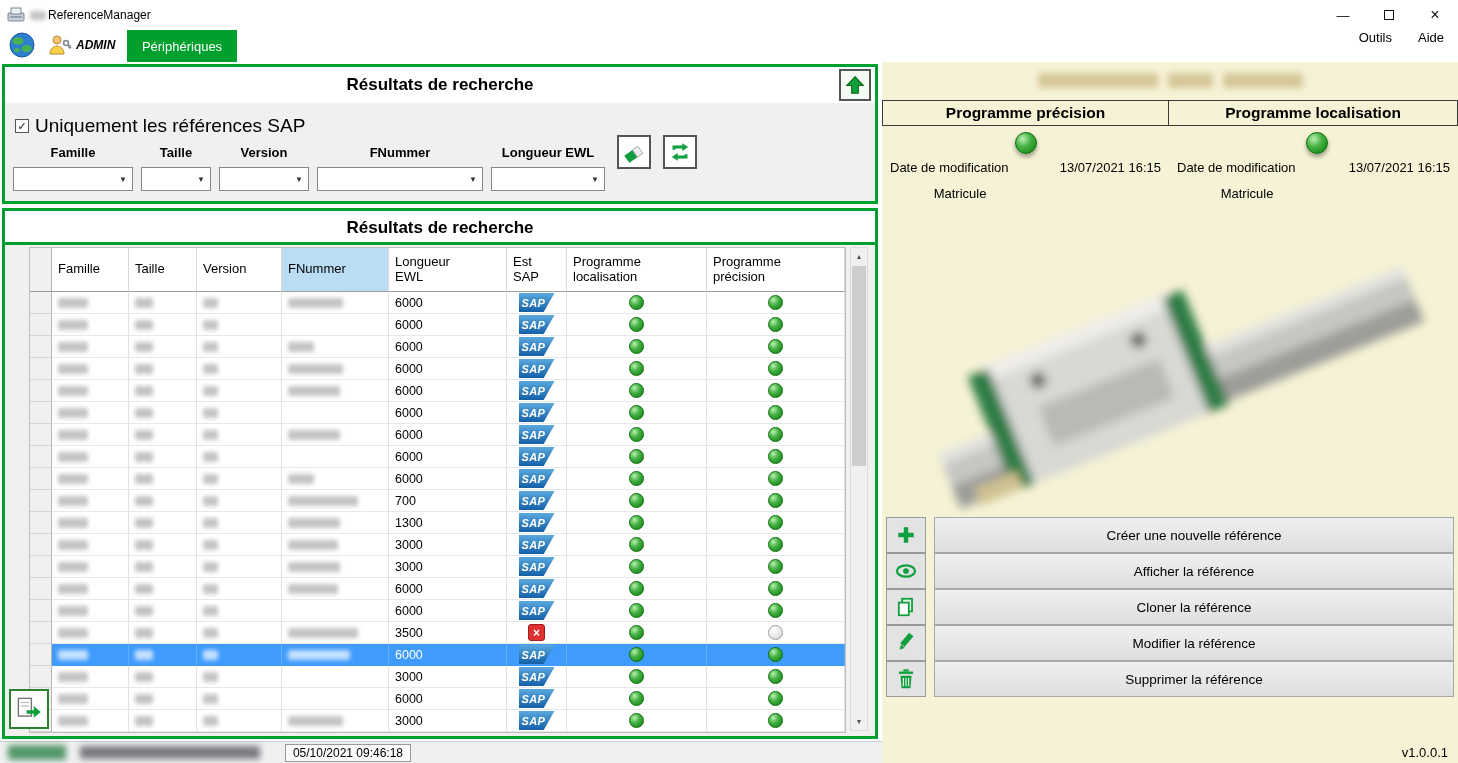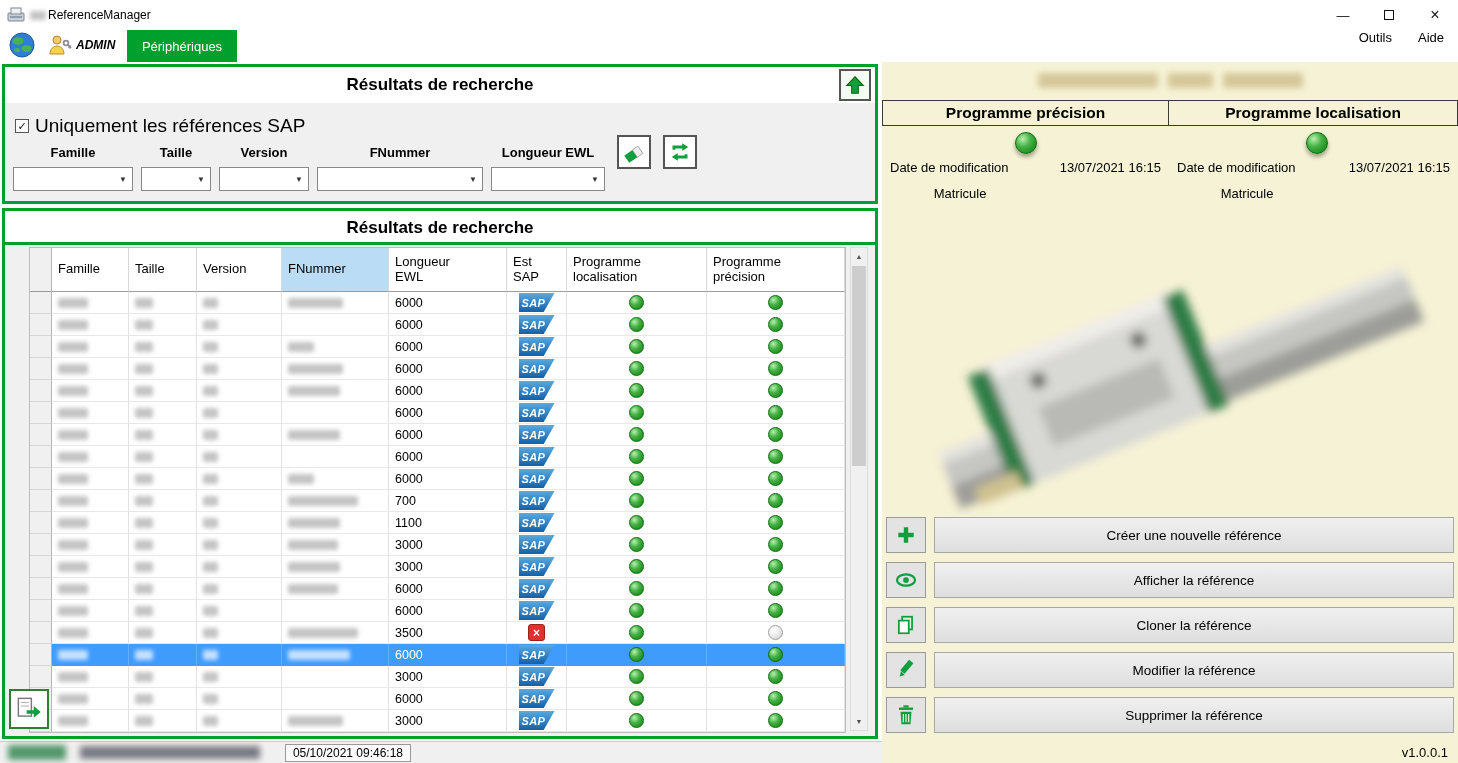--- a/index.html
+++ b/index.html
@@ -116,21 +116,21 @@
     border:1px solid #0a6d0a; box-shadow:0 3px 4px rgba(0,0,0,.35); }
   .bd-left { left:133px; } .bd-right { left:424px; }
   .date-row { position:absolute; top:96px; height:18px; display:flex;
     justify-content:space-between; padding:0 8px; font-size:13px; align-items:center; }
   .dr-left { left:0; width:287px; } .dr-right { left:287px; width:289px; }
   .matricule { position:absolute; top:124px; width:120px; text-align:center; font-size:13px; }
   .mt-left { left:18px; } .mt-right { left:305px; }
   .product { position:absolute; top:148px; left:0; width:576px; height:305px; }
 
   .actions { position:absolute; top:455px; left:4px; right:4px; }
-  .act-row { display:flex; align-items:center; margin-bottom:9px; }
+  .act-row { display:flex; align-items:center; }
   .icon-btn { width:40px; height:36px; background:#e3e3e3; border:1px solid #9a9a9a;
     display:flex; align-items:center; justify-content:center; padding:0; }
   .act-btn { flex:1; height:36px; margin-left:8px; background:linear-gradient(#f0f0f0,#dedede);
     border:1px solid #a8a8a8; font-size:13.5px; font-family:inherit; color:#000; }
   .version { position:absolute; right:10px; bottom:3px; font-size:13px; }
 
   
   .statusbar { position:absolute; bottom:0; left:0; width:882px; height:22px;
     background:#f0f0f0; border-top:1px solid #cfcfcf;margin-top:8px; }
   .logo1 { position:absolute; left:8px; top:3px; width:58px; height:15px; background:#1e7a3e;
@@ -529,21 +529,21 @@
               </div>
               <div class="td">
                 <span class="blurbar" style="width:18px"></span>
               </div>
               <div class="td">
                 <span class="blurbar" style="width:15px"></span>
               </div>
               <div class="td">
                 <span class="blurbar" style="width:52px"></span>
               </div>
-              <div class="td c-ewl">1100</div>
+              <div class="td c-ewl">1300</div>
               <div class="td c-mid">
                 <span class="sap-badge">
                   <span class="sap-text">SAP</span>
                 </span>
               </div>
               <div class="td c-mid">
                 <span class="dot on"></span>
               </div>
               <div class="td c-mid">
                 <span class="dot on"></span>

